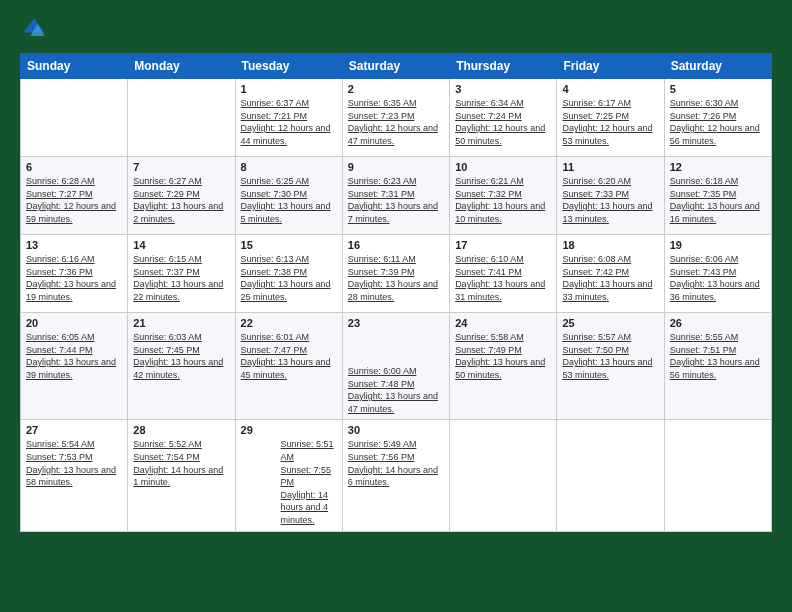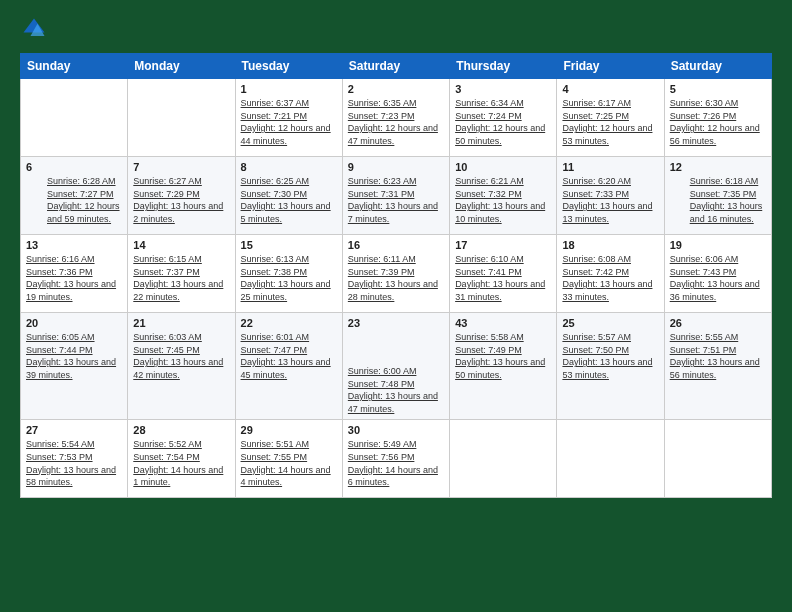--- a/index.html
+++ b/index.html
@@ -161,21 +161,21 @@
           <td>
             <span class="day-num">5</span>
             <div class="day-detail" style="white-space: pre-line;">Sunrise: 6:30 AM
 Sunset: 7:26 PM
 Daylight: 12 hours and 56 minutes.</div>
           </td>
         </tr>
         <tr>
           <td>
             <span class="day-num">6</span>
-            <div class="day-detail" style="white-space: pre-line; margin-left: 21px;">Sunrise: 6:28 AM
+            <div class="day-detail" style="white-space: pre-line;">Sunrise: 6:28 AM
 Sunset: 7:27 PM
 Daylight: 12 hours and 59 minutes.</div>
           </td>
           <td>
             <span class="day-num">7</span>
             <div class="day-detail" style="white-space: pre-line;">Sunrise: 6:27 AM
 Sunset: 7:29 PM
 Daylight: 13 hours and 2 minutes.</div>
           </td>
           <td>
@@ -197,21 +197,21 @@
 Daylight: 13 hours and 10 minutes.</div>
           </td>
           <td>
             <span class="day-num">11</span>
             <div class="day-detail" style="white-space: pre-line;">Sunrise: 6:20 AM
 Sunset: 7:33 PM
 Daylight: 13 hours and 13 minutes.</div>
           </td>
           <td>
             <span class="day-num">12</span>
-            <div class="day-detail" style="white-space: pre-line; margin-left: 20px;">Sunrise: 6:18 AM
+            <div class="day-detail" style="white-space: pre-line;">Sunrise: 6:18 AM
 Sunset: 7:35 PM
 Daylight: 13 hours and 16 minutes.</div>
           </td>
         </tr>
         <tr>
           <td>
             <span class="day-num">13</span>
             <div class="day-detail" style="white-space: pre-line;">Sunrise: 6:16 AM
 Sunset: 7:36 PM
 Daylight: 13 hours and 19 minutes.</div>
@@ -272,21 +272,21 @@
 Sunset: 7:47 PM
 Daylight: 13 hours and 45 minutes.</div>
           </td>
           <td>
             <span class="day-num">23</span>
             <div class="day-detail" style="white-space: pre-line; margin-top: 36px;">Sunrise: 6:00 AM
 Sunset: 7:48 PM
 Daylight: 13 hours and 47 minutes.</div>
           </td>
           <td>
-            <span class="day-num">43</span>
+            <span class="day-num">24</span>
             <div class="day-detail" style="white-space: pre-line;">Sunrise: 5:58 AM
 Sunset: 7:49 PM
 Daylight: 13 hours and 50 minutes.</div>
           </td>
           <td>
             <span class="day-num">25</span>
             <div class="day-detail" style="white-space: pre-line;">Sunrise: 5:57 AM
 Sunset: 7:50 PM
 Daylight: 13 hours and 53 minutes.</div>
           </td>
@@ -305,21 +305,21 @@
 Daylight: 13 hours and 58 minutes.</div>
           </td>
           <td>
             <span class="day-num">28</span>
             <div class="day-detail" style="white-space: pre-line;">Sunrise: 5:52 AM
 Sunset: 7:54 PM
 Daylight: 14 hours and 1 minute.</div>
           </td>
           <td>
             <span class="day-num">29</span>
-            <div class="day-detail" style="white-space: pre-line;">Sunrise: 5:51 AM
+            <div class="day-detail" style="white-space: pre-line; margin-left: 40px;">Sunrise: 5:51 AM
 Sunset: 7:55 PM
 Daylight: 14 hours and 4 minutes.</div>
           </td>
           <td>
             <span class="day-num">30</span>
             <div class="day-detail" style="white-space: pre-line;">Sunrise: 5:49 AM
 Sunset: 7:56 PM
 Daylight: 14 hours and 6 minutes.</div>
           </td>
           <td class="empty-cell"></td>

